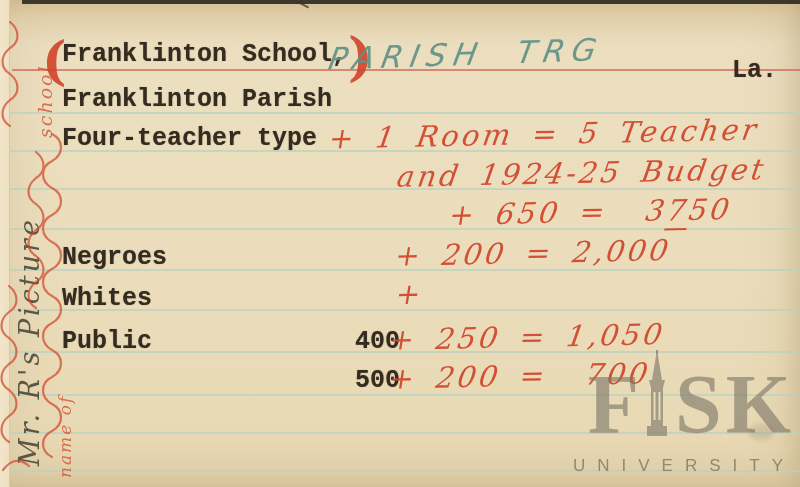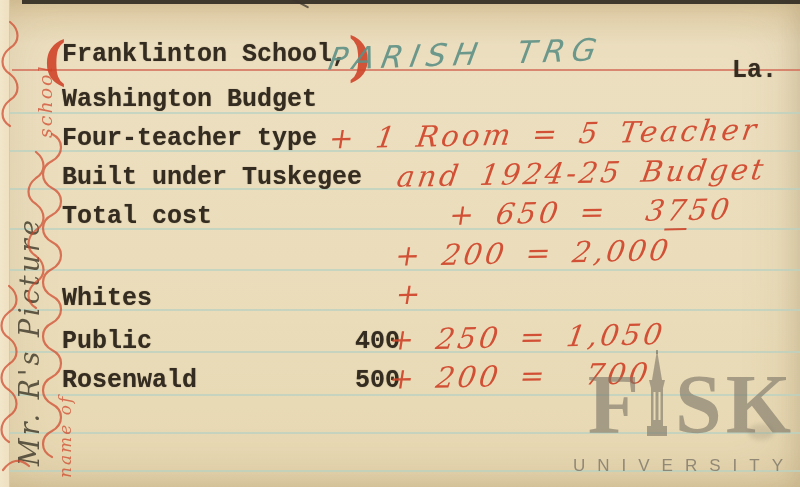--- a/index.html
+++ b/index.html
@@ -78,55 +78,53 @@
 
     <div class="row" style="top:40px">
       <span class="paren" style="left:-20px;top:-10px">(</span>
       <span class="typed label">Franklinton School,</span>
       <span class="paren" style="left:286px;top:-14px">)</span>
       <span class="teal-note" style="left:268px;top:-4px">PARISH TRG</span>
       <span class="typed" style="position:absolute;left:670px;top:16px">La.</span>
     </div>
 
     <div class="row" style="top:85px">
-      <span class="typed label">Washington Budget</span>
+      <span class="typed label">Franklinton Parish</span>
     </div>
 
     <div class="row" style="top:124px">
       <span class="typed label">Four-teacher type</span>
       <span class="red-note" style="left:268px">+ 1 Room = 5 Teacher</span>
     </div>
 
     <div class="row" style="top:163px">
-      <span class="typed label">Built under Tuskegee</span>
       <span class="red-note" style="left:336px">and 1924-25 Budget</span>
     </div>
 
     <div class="row" style="top:202px">
-      <span class="typed label">Total cost</span>
       <span class="red-note" style="left:388px"><span>+ 650 =  3</span><span class="ul">7</span><span>50</span></span>
     </div>
 
     <div class="row" style="top:243px">
+      <span class="typed label">Negroes</span>
       <span class="red-note" style="left:334px">+ 200 = 2,000</span>
     </div>
 
     <div class="row" style="top:284px">
       <span class="typed label">Whites</span>
       <span class="red-note" style="left:334px">+</span>
     </div>
 
     <div class="row" style="top:327px">
       <span class="typed label">Public</span>
       <span class="typed value" style="left:293px">400</span>
       <span class="red-note" style="left:328px">+ 250 = 1,050</span>
     </div>
 
     <div class="row" style="top:366px">
-      <span class="typed label">Rosenwald</span>
       <span class="typed value" style="left:293px">500</span>
       <span class="red-note" style="left:328px">+ 200 =  700</span>
     </div>
 
     <div class="margin-rot pencil-script" style="left:14px;top:466px;width:326px;height:48px">Mr. R's Picture</div>
     <div class="margin-rot red-script" style="left:34px;top:138px;width:130px;height:24px;font-size:19px;letter-spacing:2px">school</div>
     <div class="margin-rot red-script" style="left:55px;top:478px;width:150px;height:20px;font-size:17px;letter-spacing:2px">name of</div>
 
     <svg width="80" height="487" style="position:absolute;left:0;top:0">
       <g fill="none" stroke="#d0452a" stroke-width="2.2" stroke-linecap="round" opacity="0.7">

